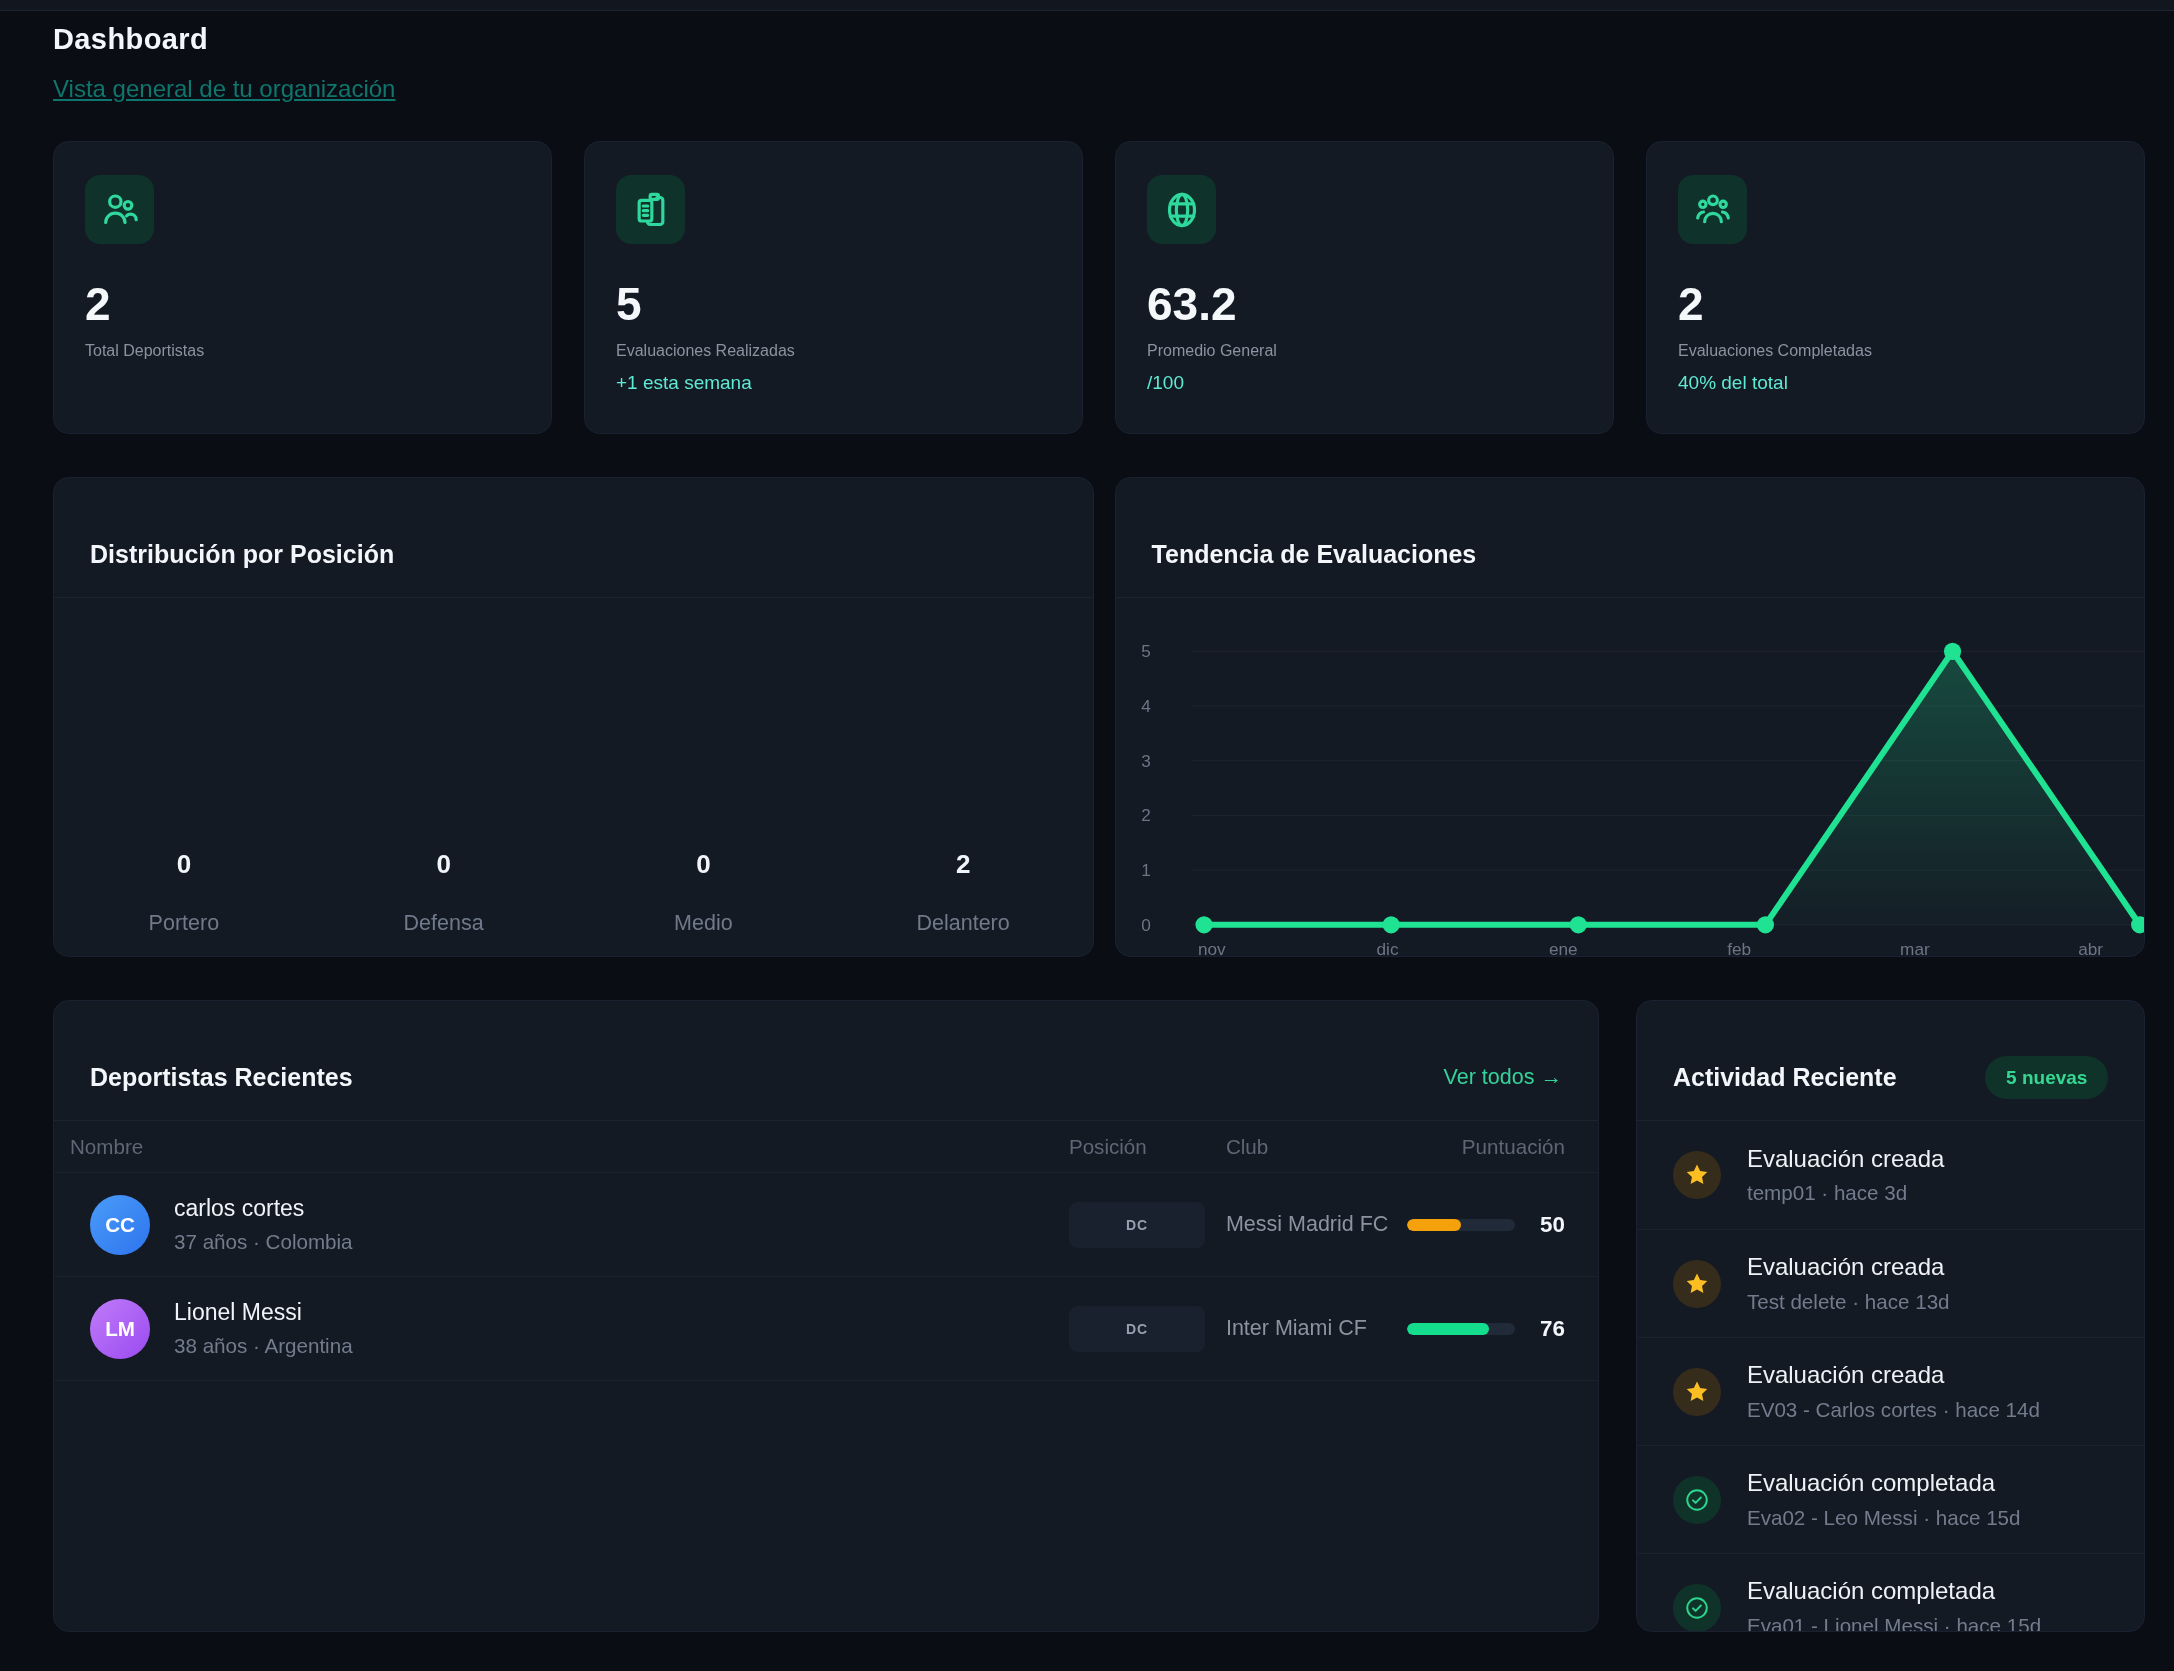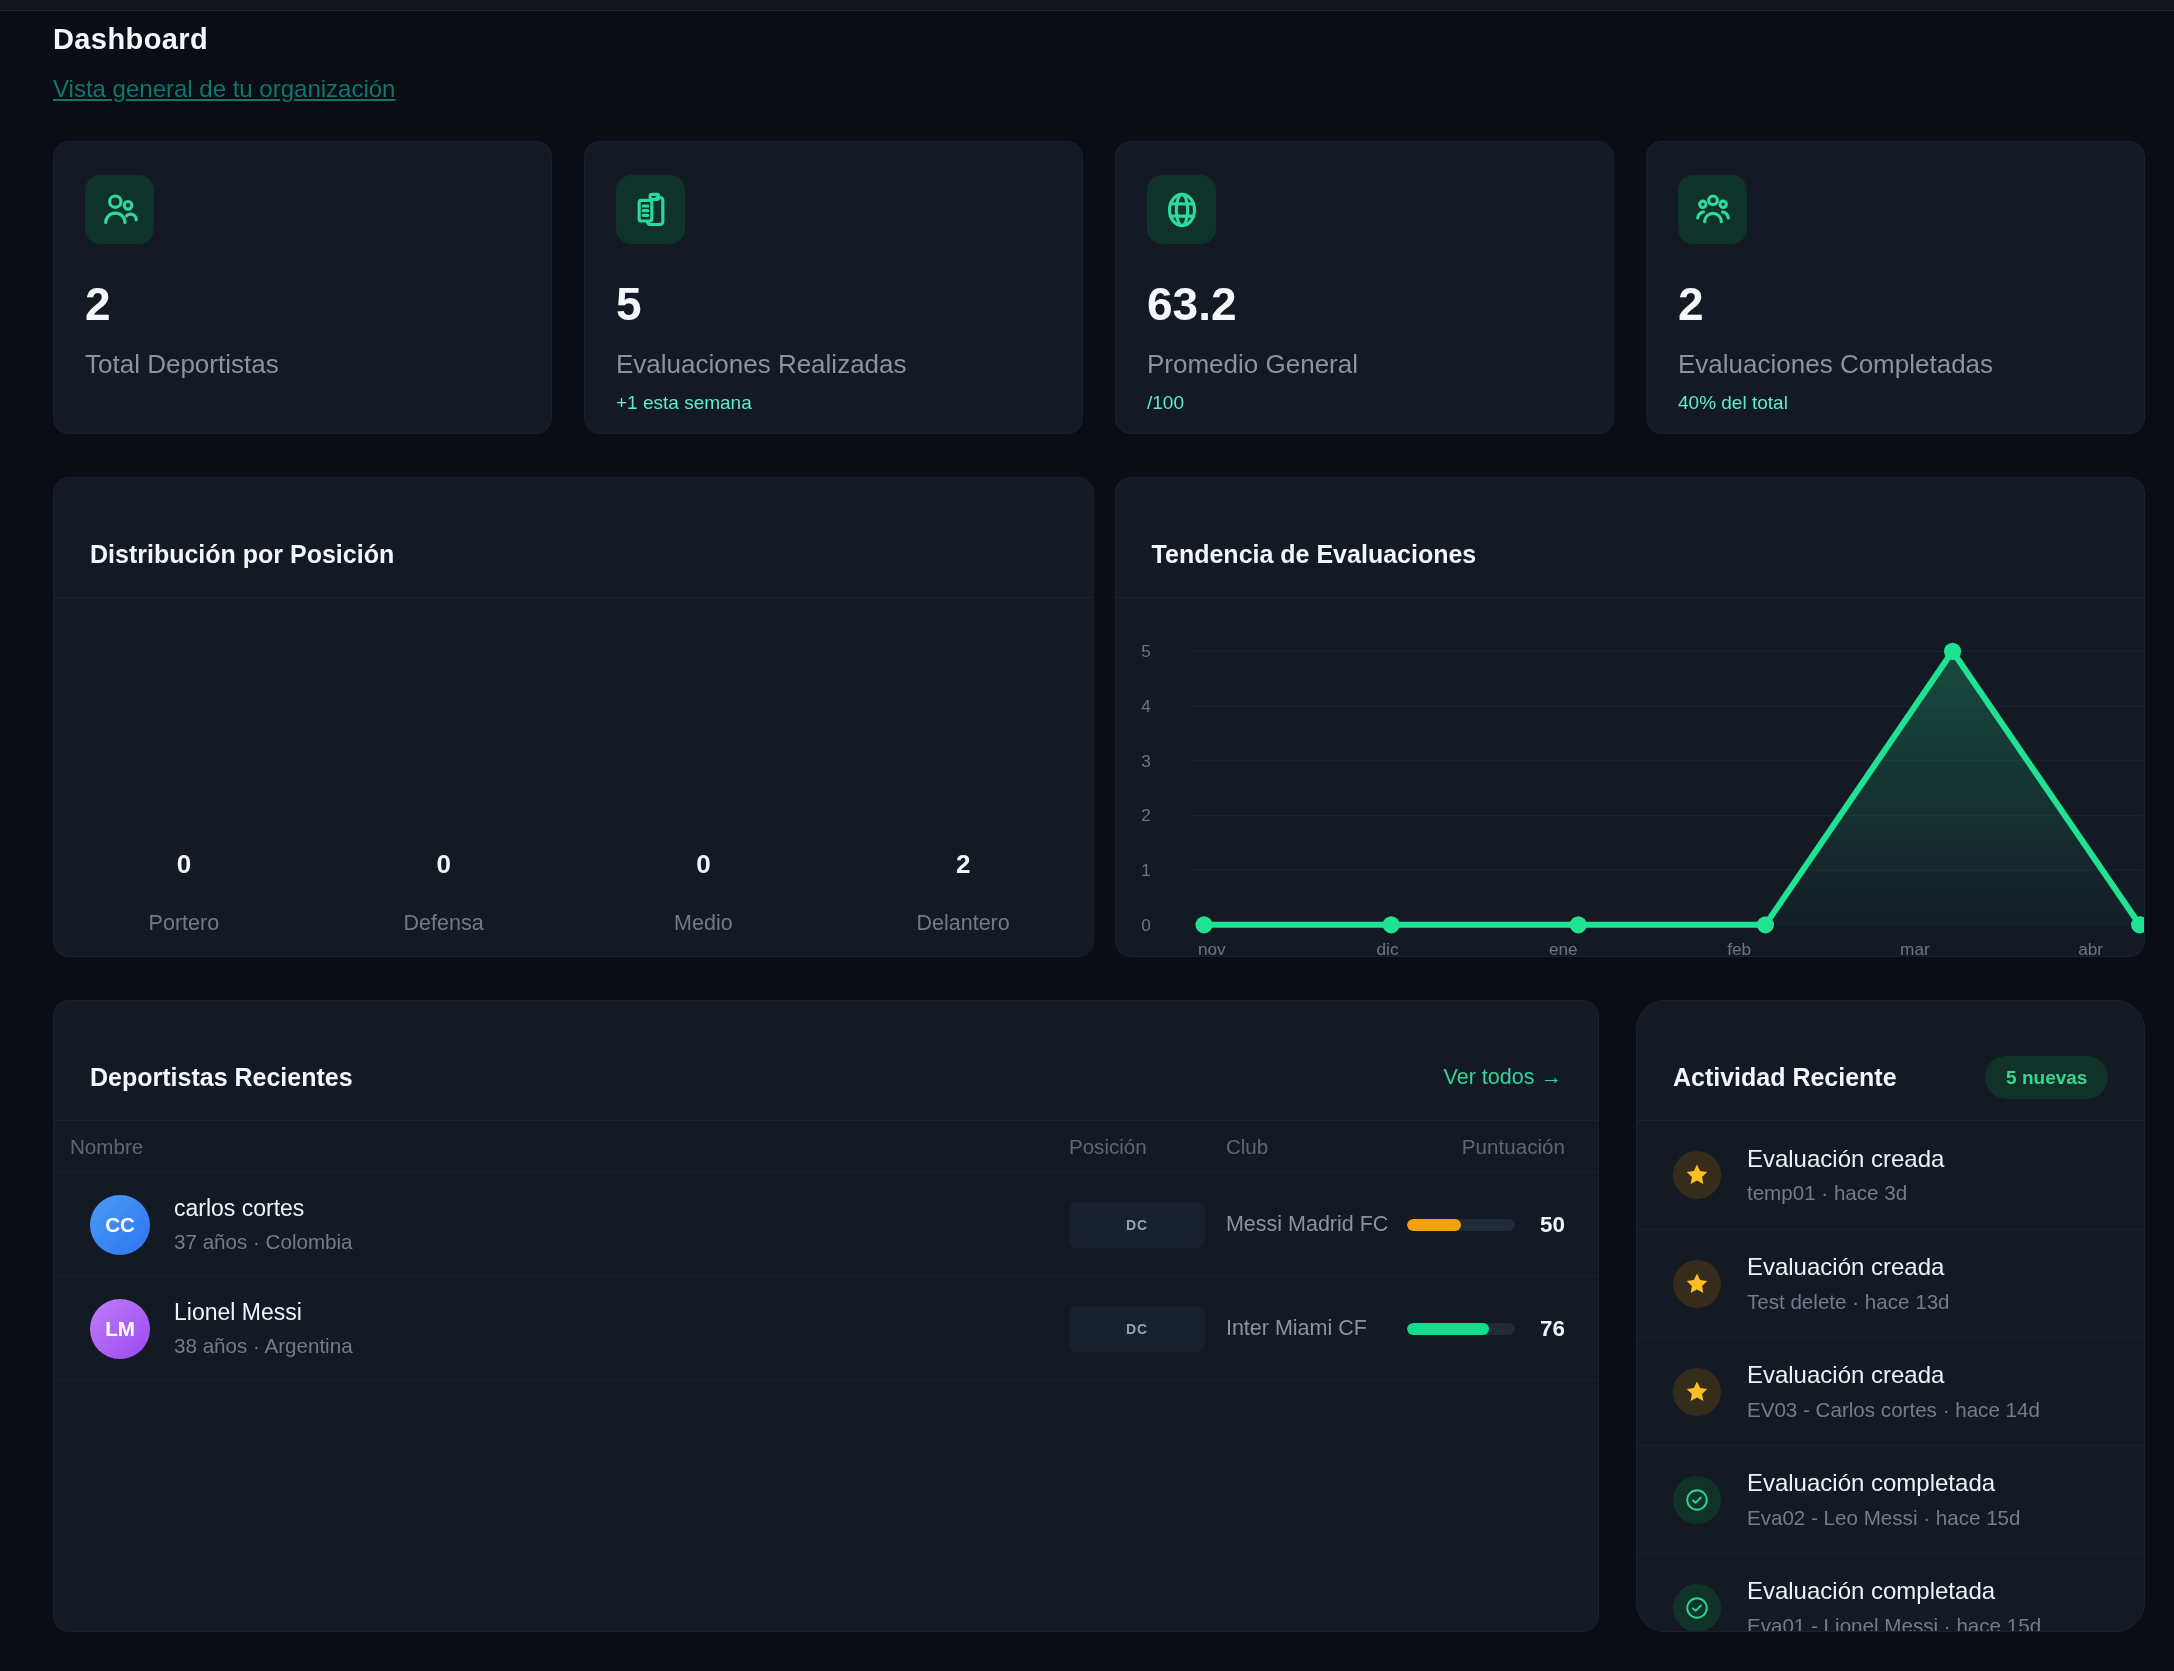--- a/index.html
+++ b/index.html
@@ -22,21 +22,21 @@
     width:499px; height:293px;
     background:#141a24; border:0.9px solid #1a2130; border-radius:15.5px;
     padding:33px 31px;
   }
   .icon-tile {
     width:69px; height:69px; border-radius:15.5px; background:#0f332b;
     display:flex; align-items:center; justify-content:center;
   }
   .icon-tile svg { width:40px; height:40px; stroke:#2fd89c; fill:none; stroke-width:1.9; stroke-linecap:round; stroke-linejoin:round; }
   .card-value { margin-top:33px; font-size:46px; font-weight:bold; color:#f5f8fb; }
-  .card-label { margin-top:18px; font-size:26px; color:#8b93a1; }
+  .card-label { margin-top:11px; font-size:16px; color:#8b93a1; }
   .card-sub   { margin-top:12px; font-size:19px; color:#5eead4; }
   .card-sub:empty { display:none; }
 
   
   .panel { background:#141a24; border:0.9px solid #1a2130; border-radius:15.5px; overflow:hidden; }
   .panel-head {
     height:86px; padding:0 36px;
     display:flex; align-items:center; justify-content:space-between;
     border-bottom:0.9px solid #1d2430;
     margin-top:34px;
@@ -81,21 +81,21 @@
   .pos-badge {
     display:inline-block; width:136px; height:46px; line-height:46px;
     border-radius:8.6px; background:#1a212e; color:#96a0b0;
     font-size:14px; font-weight:bold; text-align:center; letter-spacing:0.9px;
   }
   .score-track { width:108px; height:12px; border-radius:6px; background:#212a38; overflow:hidden; }
   .score-fill { height:12px; border-radius:6px; }
   .score-val { font-size:22.4px; font-weight:bold; color:#f2f5f9; min-width:36px; text-align:right; }
 
   
-  .activity-panel { width:583px; height:632px;border-radius:29px; }
+  .activity-panel { width:583px; height:632px; }
   .new-badge {
     background:#0f3328; color:#36d793; font-size:19px; font-weight:bold;
     padding:10.3px 20.6px; border-radius:860px;
   }
   .act-item { height:108px; display:flex; align-items:center; padding:0 36px; }
   .act-item + .act-item { border-top:0.9px solid #1b222e; }
   .act-icon {
     width:48px; height:48px; border-radius:50%; flex:none; margin-right:26px;
     display:flex; align-items:center; justify-content:center;
   }

